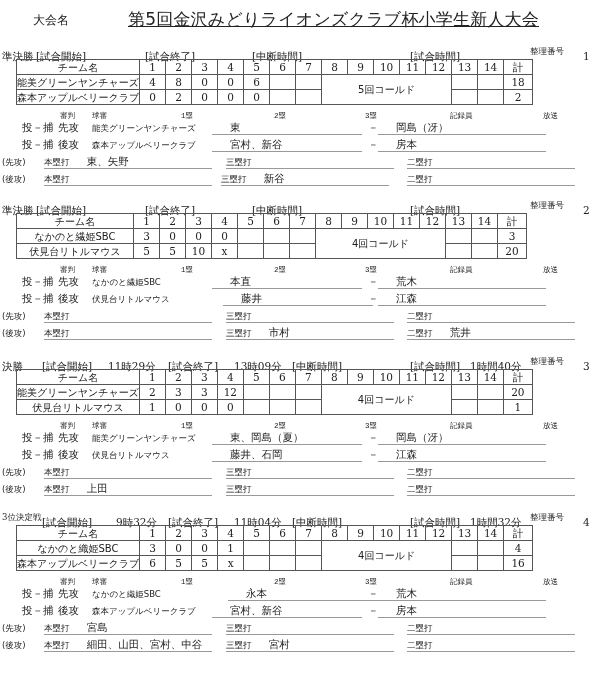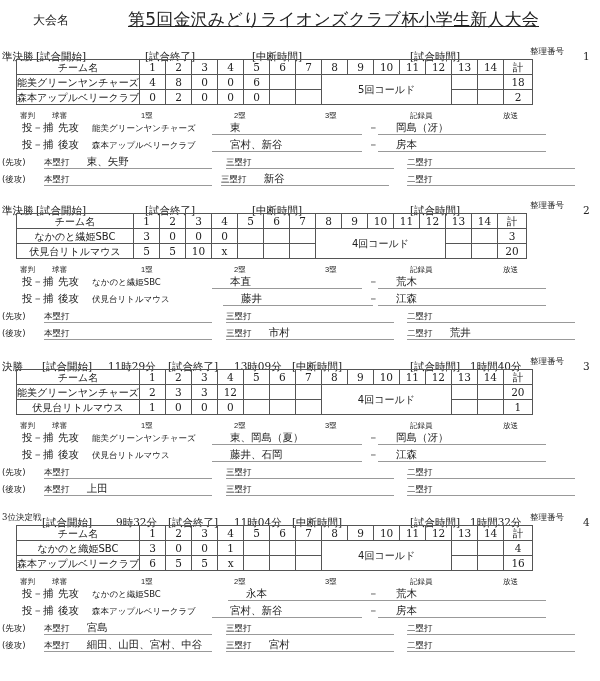--- a/index.html
+++ b/index.html
@@ -20,21 +20,21 @@
   table.score { position: absolute; left: 16px; border-collapse: collapse; font-size: 10.5px; }
   table.score td { border: 1px solid #555; height: 15px; text-align: center; padding: 0; line-height: 13px; }
   table.score td.team { width: 117px; font-size: 10px; font-family: "DejaVu Sans", sans-serif; white-space: nowrap; overflow: hidden; }
   table.score td.inn { width: 26px; }
   table.score td.tot { width: 29px; }
   table.score td.cold { font-size: 10px; font-family: "DejaVu Sans", sans-serif; }
 
   .staff { position: absolute; left: 0; width: 600px; font-size: 10.5px; }
   .srow { position: absolute; left: 0; width: 600px; height: 15px; white-space: nowrap; }
   .srow span { position: absolute; top: 0; }
-  .lbl-small { font-size: 7.5px; top: 3px !important; font-family: Liberation Sans, sans-serif; }
+  .lbl-small { font-size: 7.5px; top: 3px !important; font-family: Liberation Mono, monospace; margin-left: 40px; }
   .uline { border-bottom: 1px solid #999; height: 14px; }
   .team-s { font-size: 8.5px; top: 2px !important; font-family: "DejaVu Sans", sans-serif; }
 </style>
 </head>
 <body>
 
 <div class="hdr">
   <span class="taikai-label">大会名</span>
   <span class="title">第5回金沢みどりライオンズクラブ杯小学生新人大会</span>
 </div>

